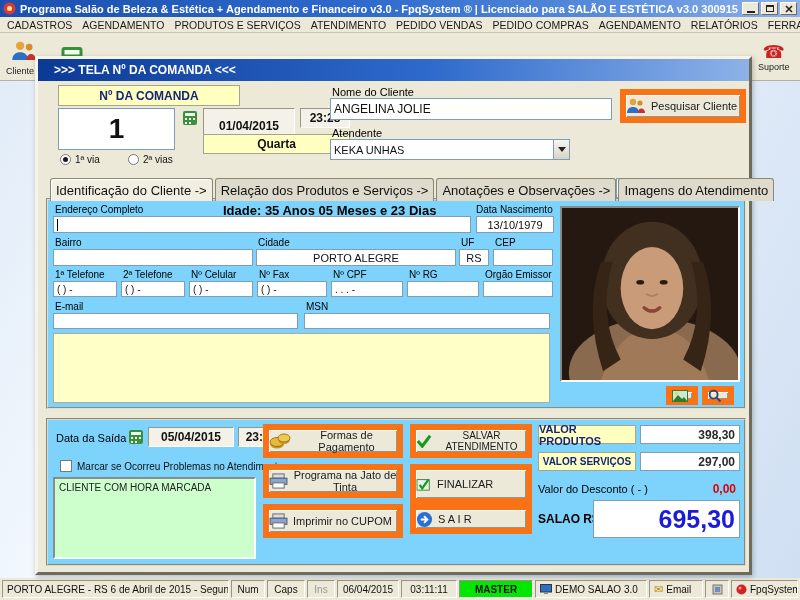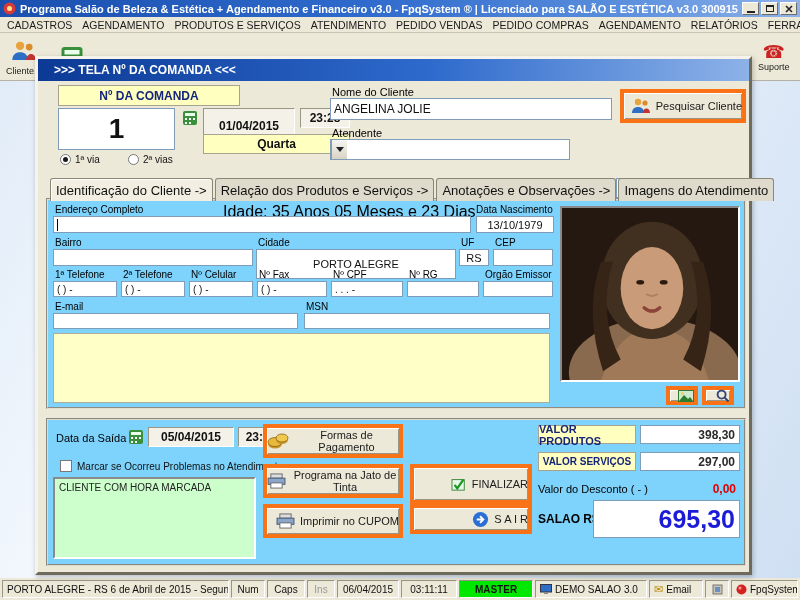--- a/index.html
+++ b/index.html
@@ -17,21 +17,21 @@
 .toolbar{position:absolute;left:0;top:33px;width:800px;height:48px;background:#ece9d8;border-bottom:1px solid #b5b2a5}
 .toolbtn{position:absolute;top:1px;height:46px;display:flex;flex-direction:column;align-items:center;justify-content:center;gap:1px;font-size:9px;padding:1px 2px;color:#222}
 .dialog{position:absolute;left:35px;top:56px;width:717px;height:519px;background:#ece9d8;z-index:10;
 border:3px solid;border-color:#f6f3ea #6e6a5c #6e6a5c #f6f3ea;box-shadow:1px 2px 5px rgba(0,0,0,.25)}
 .dlg-title{height:22px;background:linear-gradient(90deg,#0c3a96,#2e6acc 55%,#8db2e8);color:#fff;font-weight:bold;font-size:12px;display:flex;align-items:center;padding-left:16px;white-space:nowrap}
 .dlg-body{position:relative;width:711px;height:491px}
 .ybox{background:#ffffc0;border:1px solid #a6a390;display:flex;align-items:center;justify-content:center}
 .field{background:#fff;border:1px solid #7f9db9;font-size:11px;display:flex;align-items:center;padding:0 3px;overflow:hidden;white-space:nowrap}
 .flat{background:#f4f2e8;border:1px solid;border-color:#9a9686 #fff #fff #9a9686;display:flex;align-items:center;justify-content:center;font-weight:bold;font-size:12px}
 .lbl{position:absolute;font-size:10px;color:#000;white-space:nowrap}
-.btn{background:#ece9d8;border:4px solid #f97316;box-shadow:inset 1px 1px 0 #fff,inset -1px -1px 0 #9a9686;display:flex;align-items:center;justify-content:flex-end;gap:5px;font-size:11px;cursor:pointer;color:#1a1a1a}
+.btn{background:#ece9d8;border:6px solid #f97316;box-shadow:inset 1px 1px 0 #fff,inset -1px -1px 0 #9a9686;display:flex;align-items:center;justify-content:flex-start;gap:5px;font-size:11px;cursor:pointer;color:#1a1a1a}
 .combo{background:#fff;border:1px solid #7f9db9;display:flex;align-items:stretch}
 .combo .ct{flex:1;padding:0 3px;font-size:11px;white-space:nowrap;overflow:hidden;display:flex;align-items:center}
 .combo .cb{width:16px;background:linear-gradient(#f6f5f0,#d8d4c4);border-left:1px solid #7f9db9;display:flex;align-items:center;justify-content:center}
 .arr{width:0;height:0;border-left:4px solid transparent;border-right:4px solid transparent;border-top:5px solid #222}
 .tab{border:1px solid #8a8776;border-bottom:none;border-radius:3px 3px 0 0;background:#dedbcc;padding:4px 5px 3px;font-size:13px;white-space:nowrap;cursor:pointer}
 .tab.active{background:#f2efe2;box-shadow:inset 1px 1px 0 #fff;position:relative;z-index:3}
 .panel{position:absolute;background:#7dd3fc;border:2px groove #e2dfce}
 .radio{width:11px;height:11px;border-radius:50%;background:#fff;border:1px solid #777;display:inline-flex;align-items:center;justify-content:center}
 .radio .dot{width:5px;height:5px;border-radius:50%;background:#1a1a1a}
 .cbx{width:12px;height:12px;background:#fff;border:1px solid #777}
@@ -154,20 +154,21 @@
               <circle cx="7" cy="5" r="3.2" fill="#e8a33d"></circle>
               <path d="M1 16c0-4 2.6-6 6-6s6 2 6 6z" fill="#2d6fc4"></path>
               <circle cx="14" cy="6" r="2.6" fill="#d98c2b"></circle>
               <path d="M11.5 16c.4-2.8 1.8-4.6 4-4.6 2 0 3.4 1.8 3.6 4.6z" fill="#c23333"></path>
             </svg>
           </span>
         <span>Pesquisar Cliente</span>
       </button>
       <div class="lbl" style="left:294px;top:46px;font-size:11px">Atendente</div>
       <div class="abs combo" style="left:292px;top:58px;width:240px;height:21px">
+        <span class="ct">KEKA UNHAS</span>
         <span class="cb">
             <span class="arr"></span>
           </span>
       </div>
 
       <div class="abs" style="left:12px;top:97px;display:flex;gap:2px;align-items:flex-end;z-index:2">
         <span class="tab active">Identificação do Cliente  -&gt;</span>
         <span class="tab">Relação dos Produtos e Serviços  -&gt;</span>
         <span class="tab">Anotações e Observações  -&gt;</span>
         <span class="tab">Imagens do Atendimento</span>
@@ -175,31 +176,31 @@
       <div class="lbl" style="left:512px;top:101px">Situação Atual</div>
       <div class="abs combo" style="left:578px;top:97px;width:130px;height:20px">
         <span class="ct" style="font-size:10px">Aguardando contato</span>
         <span class="cb">
             <span class="arr"></span>
           </span>
       </div>
 
       <div class="panel" style="left:8px;top:117px;width:700px;height:211px">
         <div class="lbl" style="left:7px;top:4px">Endereço Completo</div>
-        <div class="lbl" style="left:175px;top:3px;font-size:16px;font-weight:normal">Idade: 35 Anos 05 Meses e 23 Dias</div>
+        <div class="lbl" style="left:175px;top:3px;font-size:13px;font-weight:bold">Idade: 35 Anos 05 Meses e 23 Dias</div>
         <div class="lbl" style="left:428px;top:4px">Data Nascimento</div>
         <div class="abs field" style="left:5px;top:16px;width:418px;height:17px">
             <span style="width:1px;height:12px;background:#000"></span>
           </div>
         <div class="abs field" style="left:428px;top:16px;width:78px;height:17px;justify-content:center">13/10/1979</div>
 
         <div class="lbl" style="left:7px;top:37px">Bairro</div>
         <div class="abs field" style="left:5px;top:49px;width:200px;height:17px"></div>
         <div class="lbl" style="left:210px;top:37px">Cidade</div>
-        <div class="abs field" style="left:208px;top:49px;width:200px;height:30px;justify-content:center">PORTO ALEGRE</div>
+        <div class="abs field" style="left:208px;top:49px;width:200px;height:17px;justify-content:center">PORTO ALEGRE</div>
         <div class="lbl" style="left:413px;top:37px">UF</div>
         <div class="abs field" style="left:411px;top:49px;width:30px;height:17px;justify-content:center">RS</div>
         <div class="lbl" style="left:447px;top:37px">CEP</div>
         <div class="abs field" style="left:445px;top:49px;width:60px;height:17px"></div>
 
         <div class="lbl" style="left:7px;top:69px">1ª Telefone</div>
         <div class="lbl" style="left:75px;top:69px">2ª Telefone</div>
         <div class="lbl" style="left:143px;top:69px">Nº Celular</div>
         <div class="lbl" style="left:211px;top:69px">Nº Fax</div>
         <div class="lbl" style="left:285px;top:69px">Nº CPF</div>
@@ -299,20 +300,28 @@
           <span style="display:flex">
               <svg width="19" height="16" viewBox="0 0 20 17">
                 <rect x="4" y="1" width="12" height="4.5" fill="#ddd" stroke="#666"></rect>
                 <rect x="1" y="5.5" width="18" height="6.5" fill="#8aa6c8" stroke="#445577"></rect>
                 <rect x="4" y="10.5" width="12" height="5.5" fill="#fff" stroke="#666"></rect>
               </svg>
             </span>
           <span>Imprimir no CUPOM</span>
         </button>
 
+        <button class="abs btn" style="left:362px;top:4px;width:122px;height:34px">
+          <span style="display:flex">
+              <svg width="16" height="14" viewBox="0 0 18 16">
+                <path d="M2 8l5 6L16 2" stroke="#18991f" stroke-width="3.4" fill="none"></path>
+              </svg>
+            </span>
+          <span style="font-size:10px">SALVAR  ATENDIMENTO</span>
+        </button>
         <button class="abs btn" style="left:362px;top:44px;width:122px;height:40px">
           <span style="display:flex">
               <svg width="16" height="14" viewBox="0 0 18 16">
                 <rect x="1" y="3" width="14" height="12" fill="#e8f6e8" stroke="#2e7d2e"></rect>
                 <path d="M4 9l3 4 7-10" stroke="#18991f" stroke-width="2.6" fill="none"></path>
               </svg>
             </span>
           <span>FINALIZAR</span>
         </button>
         <button class="abs btn" style="left:362px;top:84px;width:122px;height:30px">

